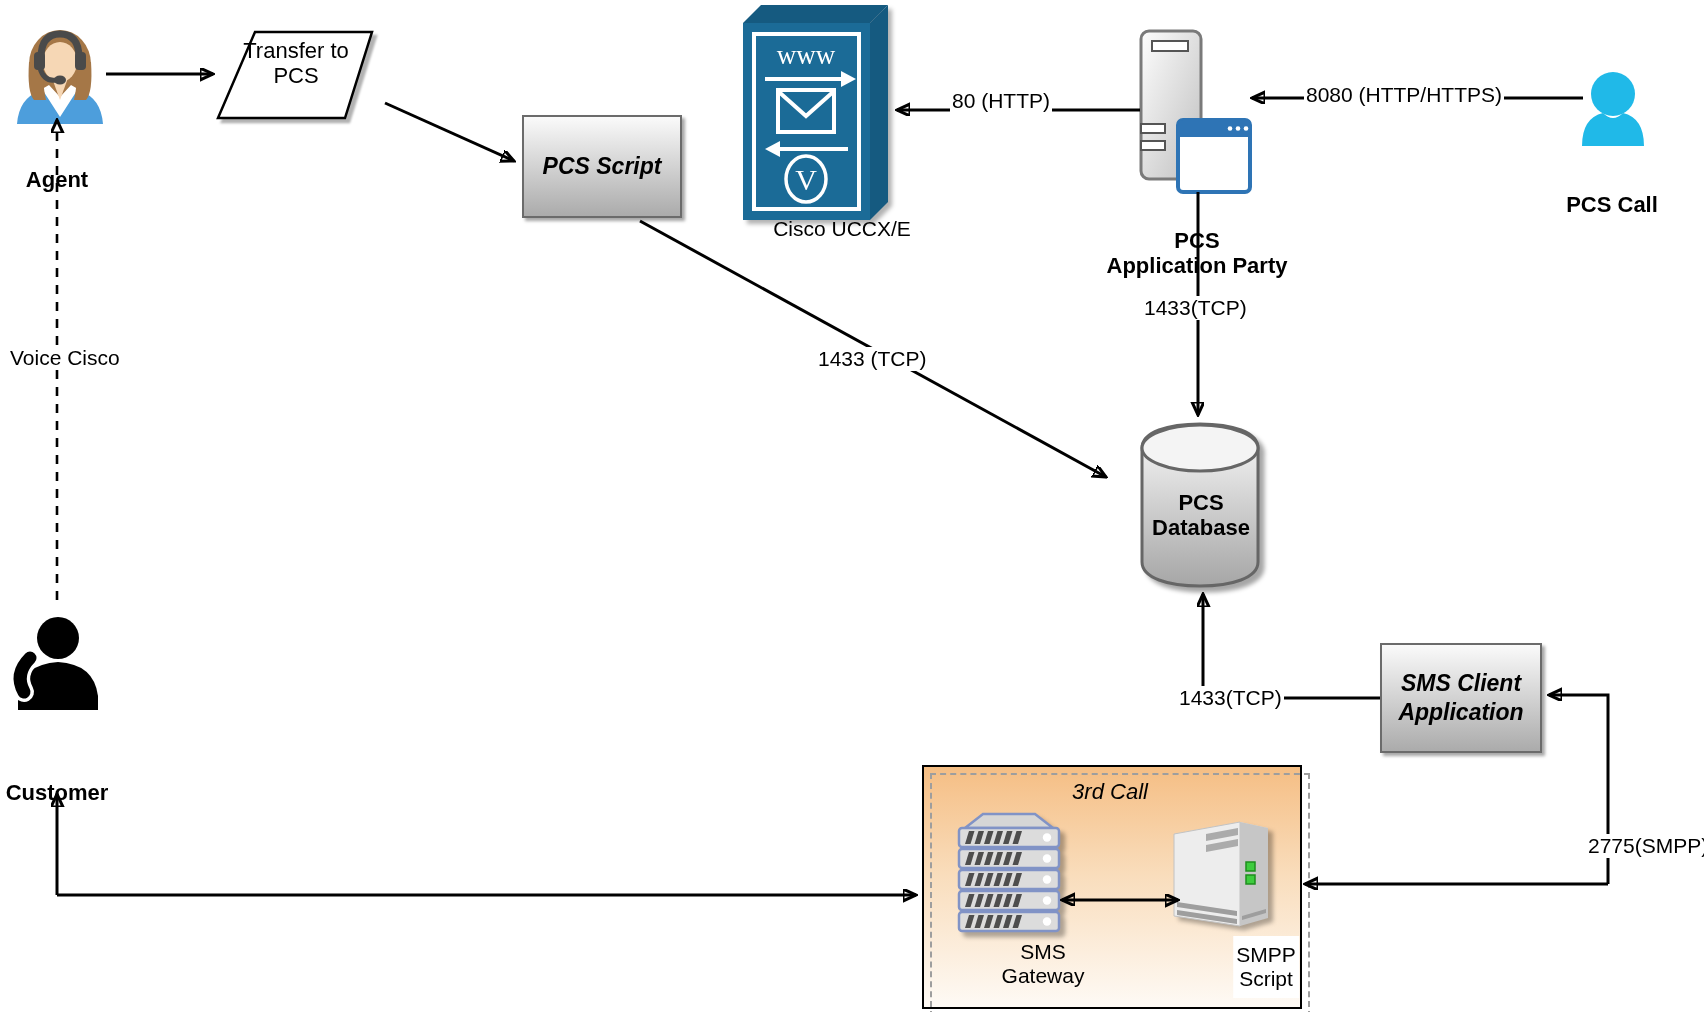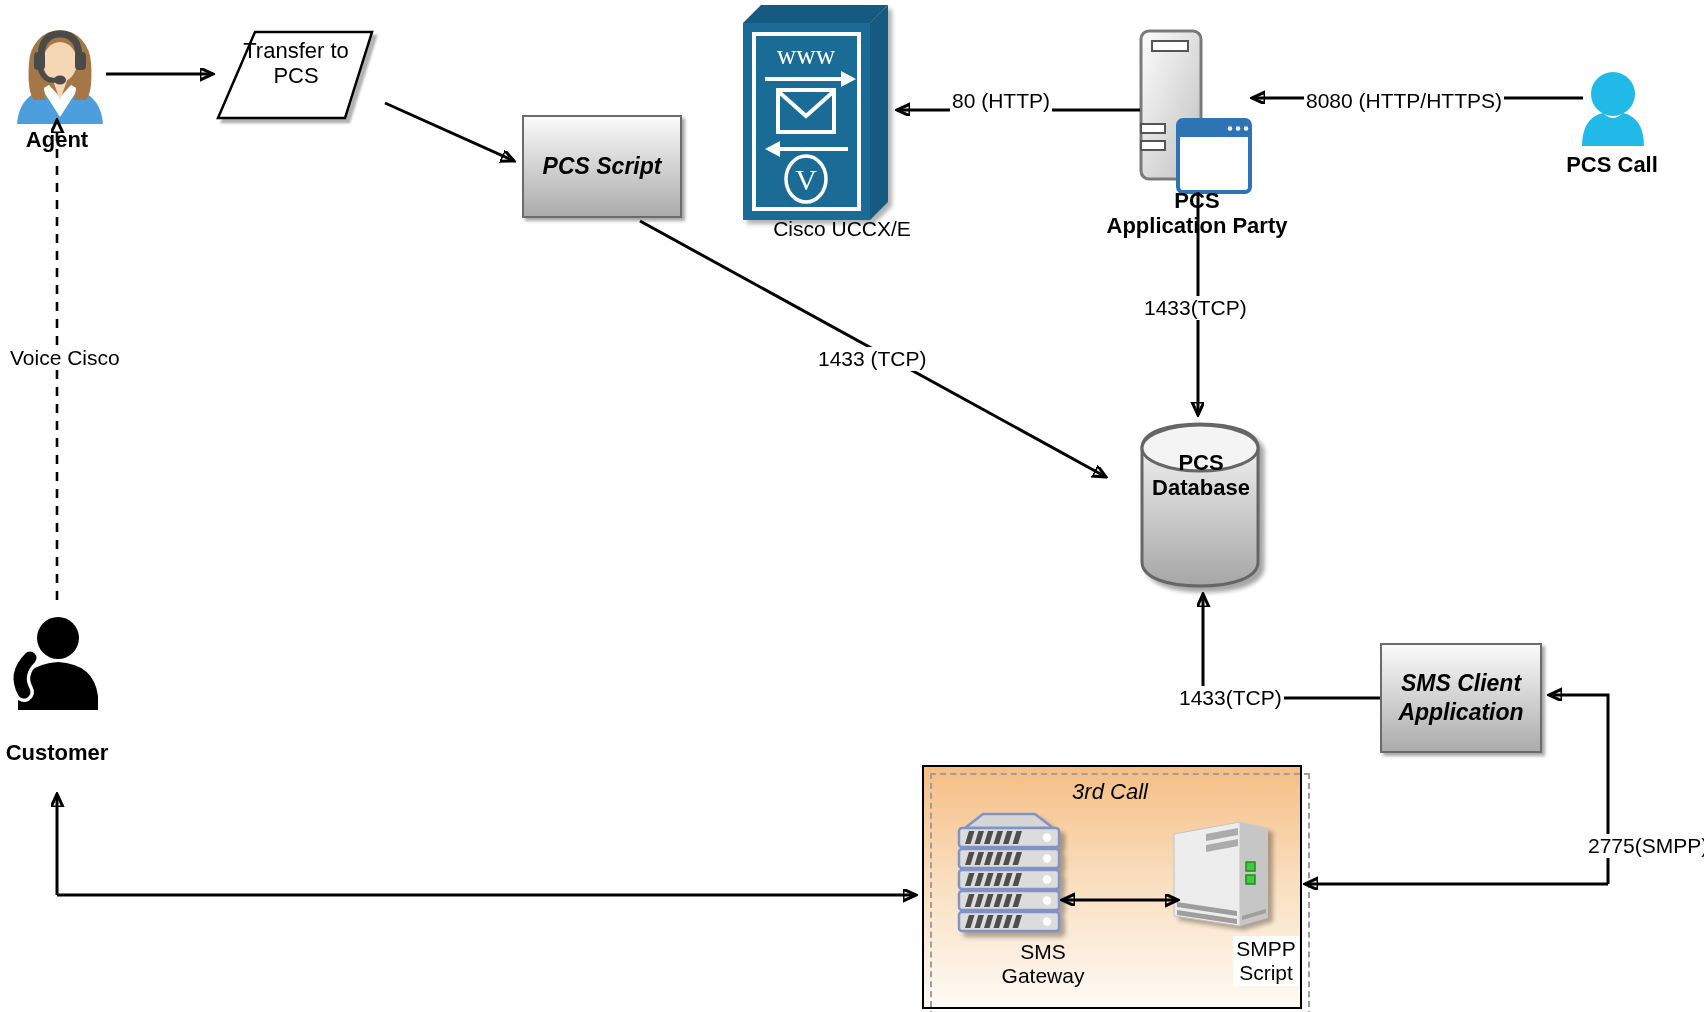--- a/index.html
+++ b/index.html
@@ -3,34 +3,34 @@
 <meta charset="utf-8">
 <style>
   html,body{margin:0;padding:0;background:#fff;}
   .canvas{position:relative;width:1704px;height:1012px;background:#fff;overflow:hidden;
           font-family:"Liberation Sans","DejaVu Sans",sans-serif;color:#000;}
   svg.icon{position:absolute;z-index:3;overflow:visible;}
   .edges{position:absolute;left:0;top:0;z-index:4;}
   .edges path{fill:none;stroke:#000;stroke-width:3;}
   .edges path.dashed{stroke-dasharray:9,8;stroke-width:2.6;}
   .label{position:absolute;white-space:nowrap;z-index:5;line-height:1.15;}
-  .node-label{font-weight:bold;font-size:22px;text-align:center;transform:translateX(-50%);}
+  .node-label{font-weight:bold;font-size:22px;text-align:center;transform:translateX(-50%);margin-top:40px;}
   .plain-label{font-size:21px;text-align:center;transform:translateX(-50%);margin-left:36px;}
   .port{font-size:21px;background:#fff;padding:0 2px;z-index:5;}
   .gbox{position:absolute;z-index:3;background:linear-gradient(180deg,#FAFAFA 0%,#ABABAB 100%);
         border:2px solid #6B6B6B;box-shadow:3px 3px 3px rgba(0,0,0,.35);
         display:flex;flex-direction:column;align-items:center;justify-content:center;
         text-align:center;font-weight:bold;font-style:italic;font-size:23px;line-height:1.25;}
   .tp-solid{position:absolute;left:922px;top:765px;width:376px;height:240px;z-index:2;
         border:2px solid #000;background:linear-gradient(180deg,#F5BE84 0%,#F9DDBC 45%,#FEFAF5 100%);}
   .tp-dashed{position:absolute;left:930px;top:773px;width:376px;height:240px;z-index:2;
         border:2px dashed #9E9E9E;}
   .italic{font-style:italic;}
   .twoline span{display:block;}
-  .whitebg{background:#fff;padding:1px 3px;}
+  .whitebg{background:#fff;padding:7px 3px;}
 </style>
 </head>
 <body>
 
 <div class="canvas">
 
   <div class="tp-solid"></div>
   <div class="tp-dashed"></div>
   <div class="label italic" style="left:1110px;top:779px;font-size:22px;transform:translateX(-50%);z-index:3;">3rd Call</div>
 
@@ -213,20 +213,20 @@
 
   <svg class="icon" style="left:8px;top:598px" width="96" height="116" viewBox="0 0 96 116">
     <circle cx="50" cy="40" r="21" fill="#000"></circle>
     <path d="M10,112 L10,98 Q14,66 50,64 Q86,66 90,98 L90,112 Z" fill="#000"></path>
     <path d="M22,60 Q6,76 16,94" stroke="#FFFFFF" stroke-width="20" fill="none" stroke-linecap="round"></path>
     <path d="M22,60 Q6,76 16,94" stroke="#000" stroke-width="13" fill="none" stroke-linecap="round"></path>
   </svg>
   <div class="label node-label" style="left:57px;top:740px">Customer</div>
 
   <div class="label port" style="left:950px;top:89px">80 (HTTP)</div>
-  <div class="label port" style="left:1304px;top:89px">8080 (HTTP/HTTPS)</div>
+  <div class="label port" style="left:1304px;top:83px">8080 (HTTP/HTTPS)</div>
   <div class="label port" style="left:816px;top:347px">1433 (TCP)</div>
   <div class="label port" style="left:1142px;top:296px">1433(TCP)</div>
   <div class="label port" style="left:1177px;top:686px">1433(TCP)</div>
   <div class="label port" style="left:1586px;top:834px">2775(SMPP)</div>
   <div class="label port" style="left:8px;top:346px">Voice Cisco</div>
 
 </div>
 
 </body></html>

